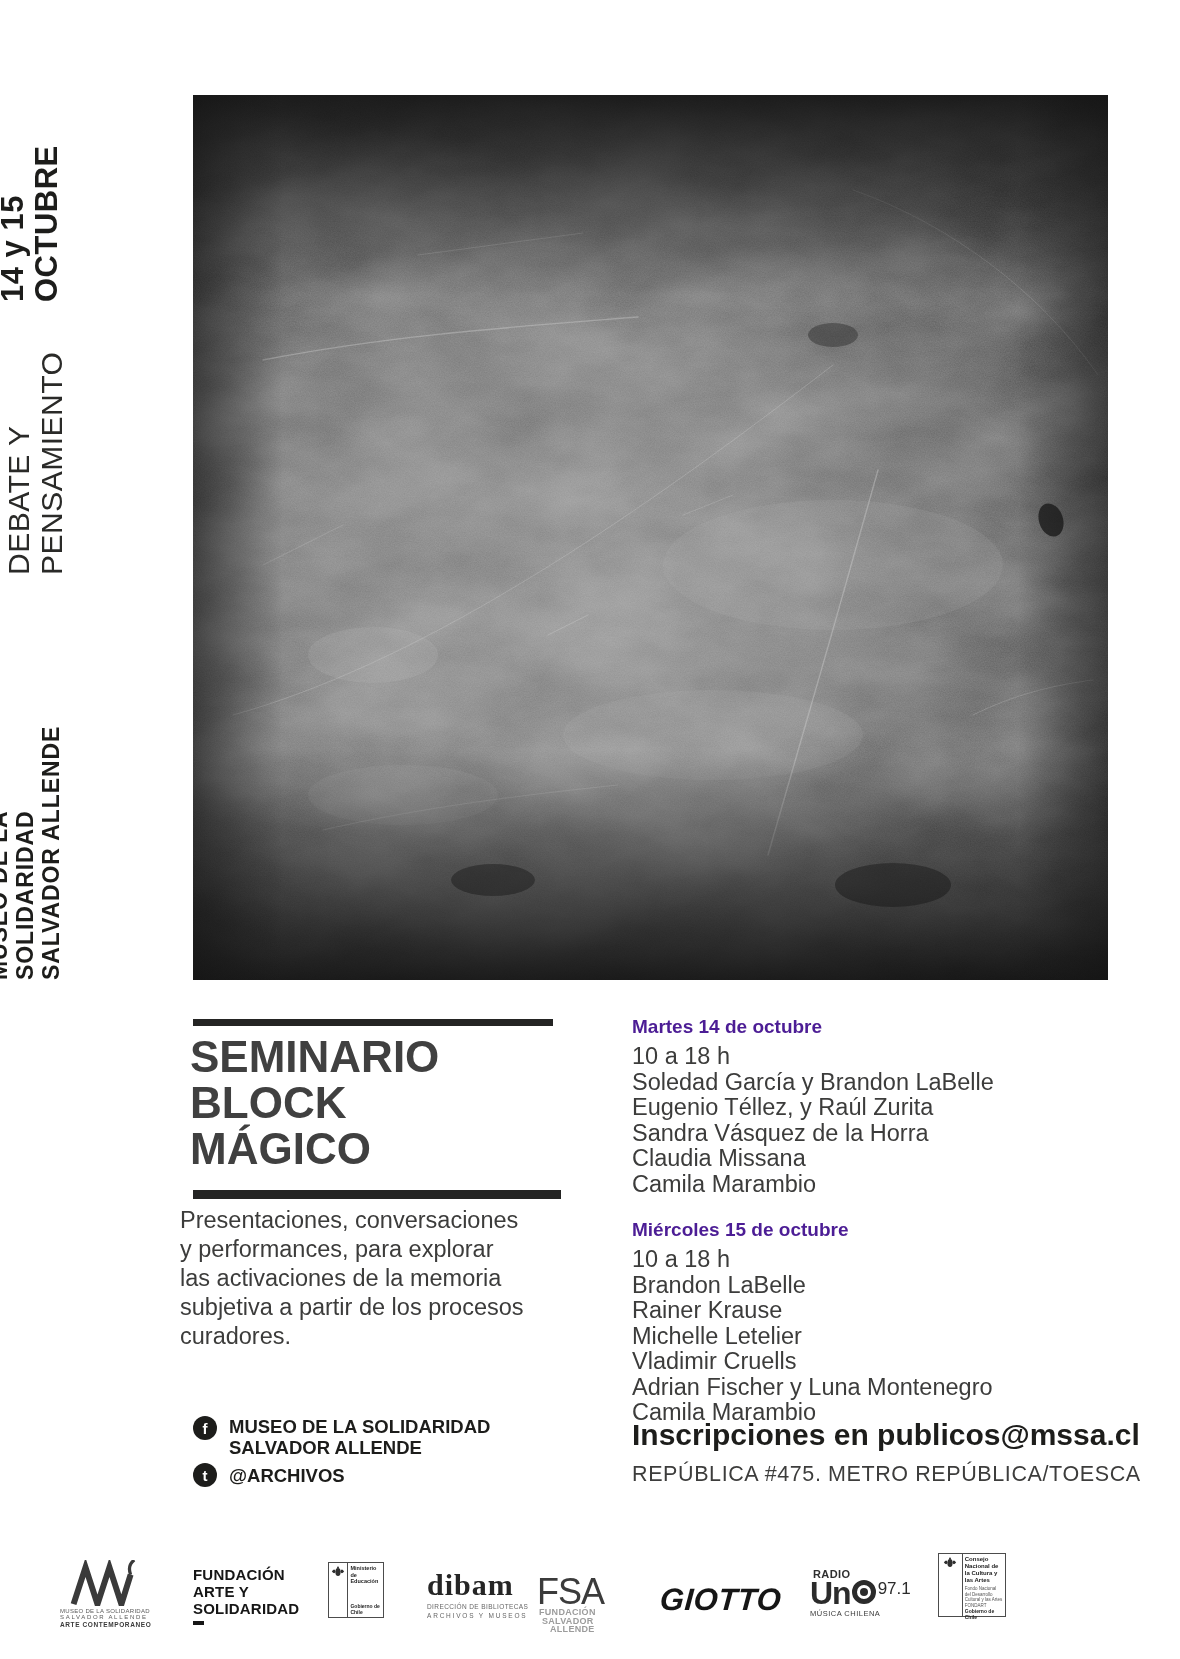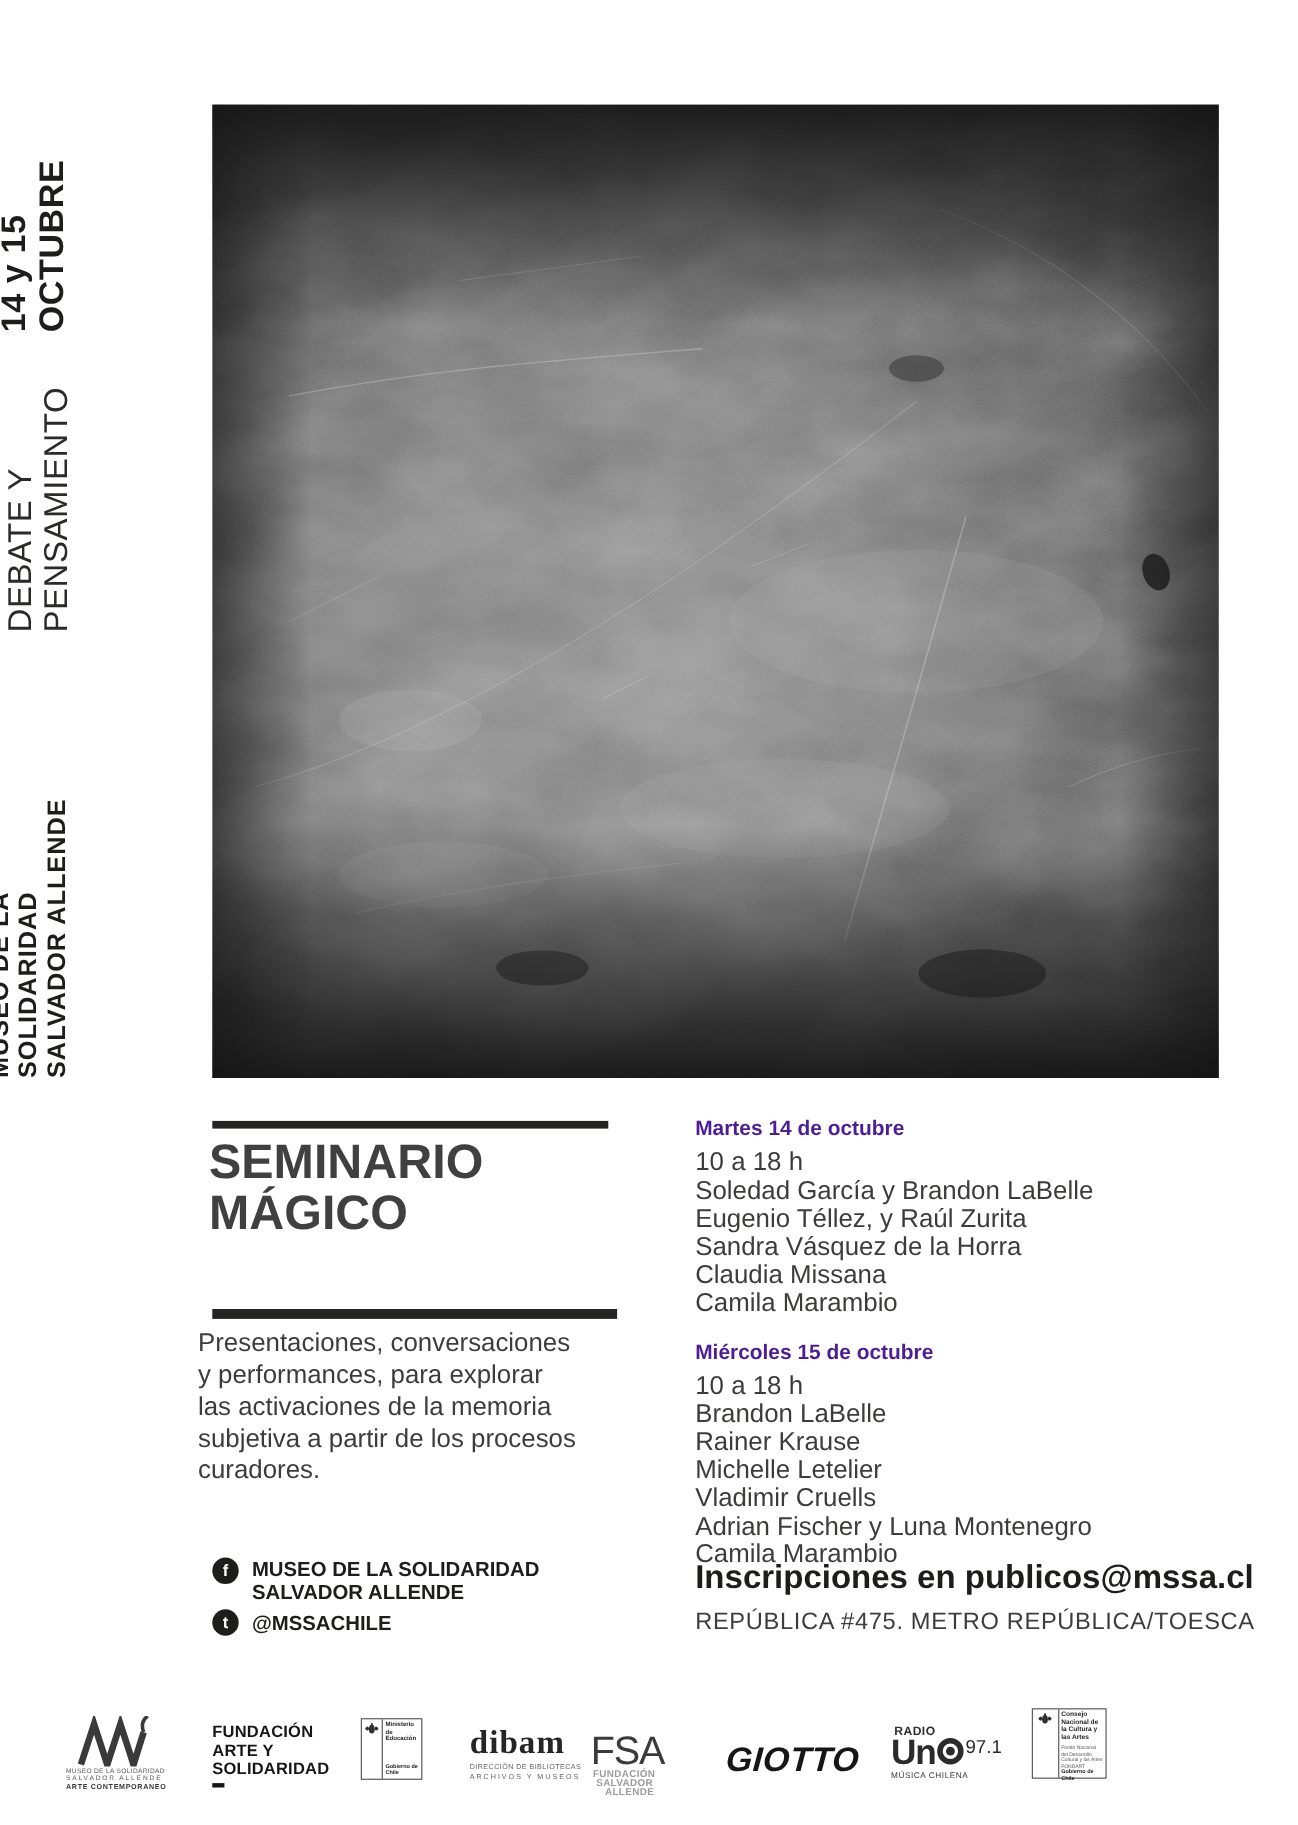--- a/index.html
+++ b/index.html
@@ -175,20 +175,21 @@
       <rect width="915" height="200" fill="url(#topshade)"></rect>
       <rect y="655" width="915" height="230" fill="url(#botshade)"></rect>
       <rect width="90" height="885" fill="url(#leftshade)"></rect>
       <rect x="825" width="90" height="885" fill="url(#rightshade)"></rect>
     </svg>
   </div>
 
   <div class="bar bar-top"></div>
   <div class="title">
     <div>SEMINARIO</div>
+    <div>BLOCK</div>
     <div>MÁGICO</div>
   </div>
   <div class="bar bar-mid"></div>
 
   <div class="description">
     <div>Presentaciones, conversaciones</div>
     <div>y performances, para explorar</div>
     <div>las activaciones de la memoria</div>
     <div>subjetiva a partir de los procesos</div>
     <div>curadores.</div>
@@ -196,21 +197,21 @@
 
   <div class="social-row social-fb">
     <div class="social-icon">f</div>
     <div class="social-text">
       <div>MUSEO DE LA SOLIDARIDAD</div>
       <div>SALVADOR ALLENDE</div>
     </div>
   </div>
   <div class="social-row social-tw">
     <div class="social-icon">t</div>
-    <div class="social-text social-text-tw">@MSSACHILE</div>
+    <div class="social-text social-text-tw">@ARCHIVOS</div>
   </div>
 
   <div class="sch-h sch-h1">Martes 14 de octubre</div>
   <div class="sch-list sch-l1">
     <div>10 a 18 h</div>
     <div>Soledad García y Brandon LaBelle</div>
     <div>Eugenio Téllez, y Raúl Zurita</div>
     <div>Sandra Vásquez de la Horra</div>
     <div>Claudia Missana</div>
     <div>Camila Marambio</div>

